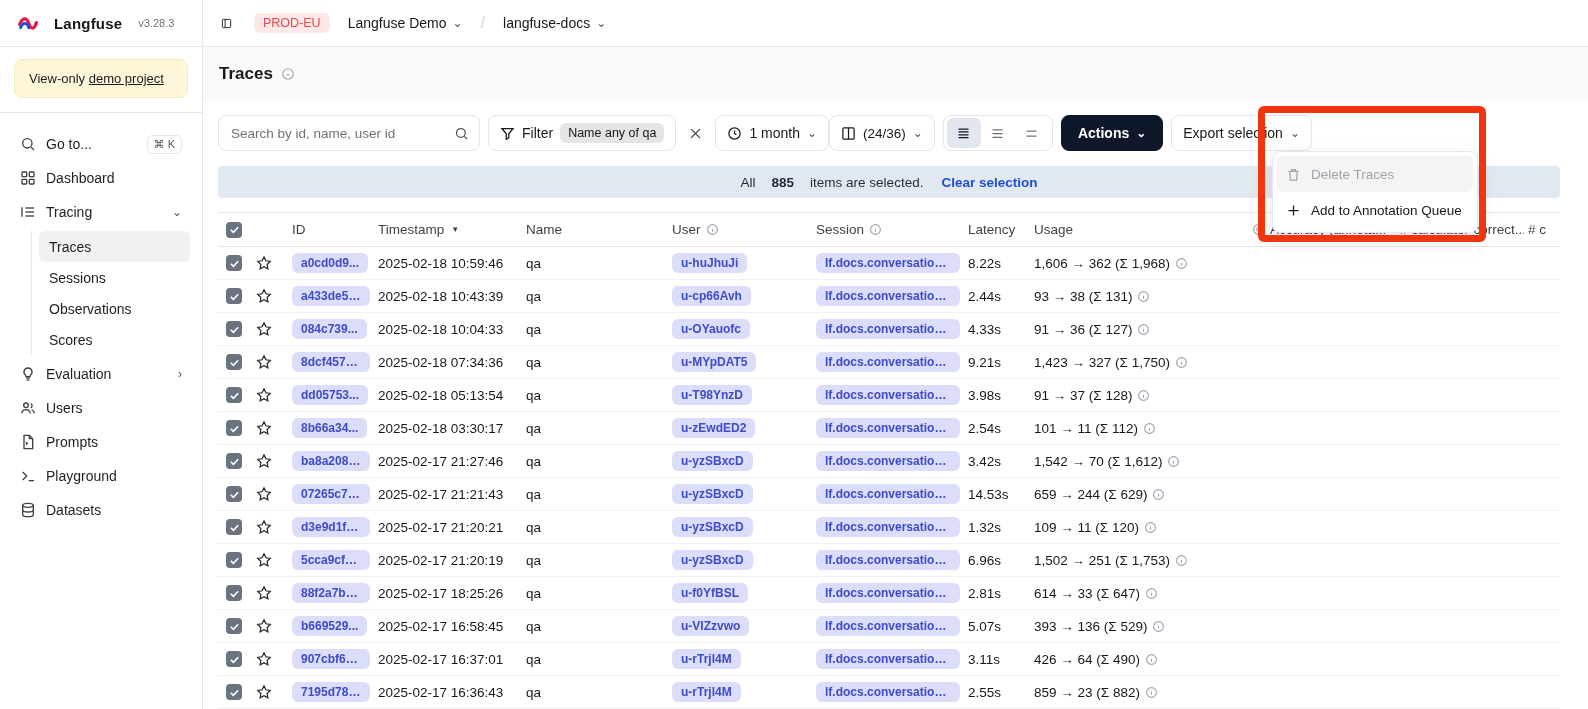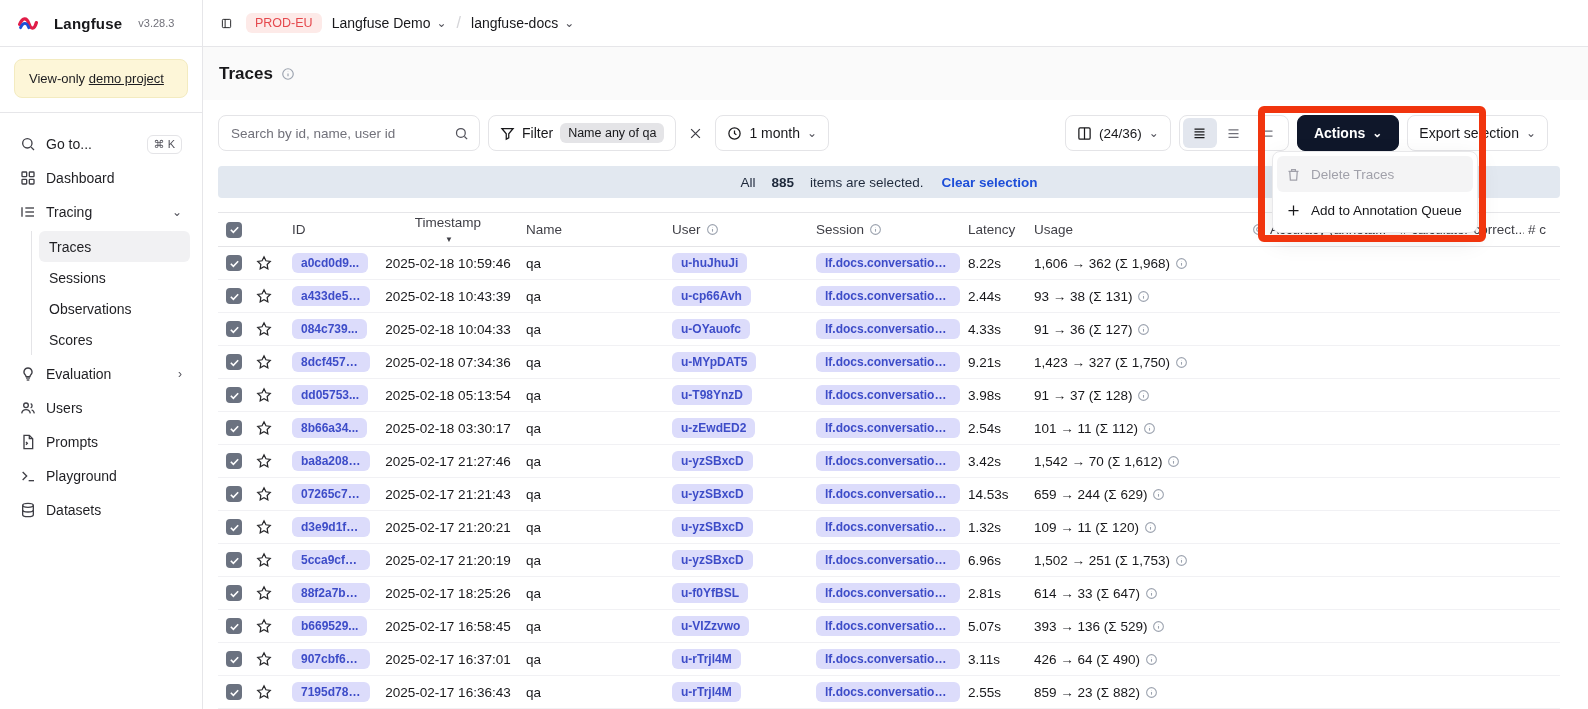--- a/index.html
+++ b/index.html
@@ -20,30 +20,30 @@
   .nav-item .grow { flex:1; }
   .nav-item svg { color:#3f3f46; }
   .kbd { font-size:11px; color:#52525b; border:1px solid #e4e4e7; border-radius:6px; padding:2px 6px; background:#fff; }
   .chev { color:#52525b; font-size:12px; }
   .nav-children { margin:2px 0 2px 19px; border-left:1px solid #e4e4e7; padding-left:7px; }
   .nav-child { display:flex; align-items:center; height:31px; padding:0 10px; border-radius:6px; font-size:14px; color:#1f1f23; cursor:pointer; }
   .nav-child.active { background:#f1f1f3; font-weight:500; }
 
   
   .main { position:absolute; left:203px; top:0; right:0; height:709px; }
-  .topbar { height:47px; display:flex; align-items:center; gap:10px; padding:12px 14px; border-bottom:1px solid #e6e6e9; background:#fff; }
+  .topbar { height:47px; display:flex; align-items:center; gap:18px; padding:12px 14px; border-bottom:1px solid #e6e6e9; background:#fff; }
   .env-badge { background:#fdeae8; color:#e5484d; font-size:12.5px; font-weight:500; padding:3px 9px; border-radius:6px; }
   .crumb { display:flex; align-items:center; gap:6px; font-size:14px; font-weight:500; cursor:pointer; }
   .slash { color:#d4d4d8; font-size:16px; }
 
   .page-head { height:53px; background:#fafafa; display:flex; align-items:center; gap:8px; padding:0 16px; }
   .page-title { font-size:17px; font-weight:700; }
 
   
-  .toolbar { display:flex; align-items:center; justify-content:space-between; padding:15px 40px 0 15px; }
+  .toolbar { display:flex; align-items:center; padding:15px 40px 0 15px; }
   .tb-left, .tb-right { display:flex; align-items:center; gap:8px; }
   .btn { display:flex; align-items:center; gap:7px; height:36px; border:1px solid #e4e4e7; border-radius:8px; background:#fff; padding:0 11px; font-size:14px; font-weight:500; color:#18181b; cursor:pointer; }
   .search-box { display:flex; align-items:center; width:262px; height:36px; border:1px solid #e4e4e7; border-radius:8px; padding:0 10px 0 12px; }
   .search-box input { border:none; outline:none; flex:1; font-size:13.5px; color:#18181b; font-family:inherit; background:transparent; }
   .search-box input::placeholder { color:#71717a; }
   .pill { background:#e4e4e7; border-radius:6px; padding:3px 8px; font-size:12.5px; font-weight:400; }
   .icon-btn { background:none; border:none; cursor:pointer; padding:4px; display:flex; align-items:center; }
   .density-group { display:flex; align-items:center; height:36px; border:1px solid #e4e4e7; border-radius:8px; padding:0 3px; }
   .density-btn { width:34px; height:30px; display:flex; align-items:center; justify-content:center; border-radius:6px; cursor:pointer; background:transparent; border:none; }
   .density-btn.active { background:#e2e6ee; }
@@ -53,21 +53,21 @@
   .sel-banner { margin:15px 28px 0 15px; height:32px; background:#e2e8f0; border-radius:4px; display:flex; align-items:center; justify-content:center; font-size:13.5px; color:#1e293b; gap:16px; }
   .sel-banner b { font-weight:700; }
   .sel-link { color:#1d4ed8; font-weight:700; cursor:pointer; margin-left:2px; }
 
   
   .table { margin:14px 28px 0 15px; border-top:1px solid #e6e6e9; }
   .tr { display:flex; align-items:center; border-bottom:1px solid #f1f1f4; height:33px; }
   .tr.head { border-bottom:1px solid #e4e4e7; height:34px; color:#3f3f46; font-size:13.5px; font-weight:500; }
   .td { padding:0 4px; font-size:13.5px; white-space:nowrap; overflow:hidden; display:flex; align-items:center; gap:5px; }
   .c-cb{width:34px; padding-left:8px;} .c-star{width:36px;} .c-id{width:86px;}
-  .c-ts{width:148px;flex-direction:column;} .c-name{width:146px;} .c-user{width:144px;} .c-sess{width:152px;}
+  .c-ts{width:148px;} .c-name{width:146px;} .c-user{width:144px;} .c-sess{width:152px;}
   .c-lat{width:66px;} .c-use{width:218px;} .c-s1{width:148px;} .c-s2{width:128px;} .c-s3{width:36px;}
   .badge { background:#dcdcfb; color:#3d4cc8; font-weight:600; font-size:12px; padding:3px 9px; border-radius:6px; white-space:nowrap; overflow:hidden; text-overflow:ellipsis; max-width:100%; cursor:pointer; }
   .cb { width:16px; height:16px; border-radius:4px; background:#6b7280; display:flex; align-items:center; justify-content:center; cursor:pointer; }
   .star { color:#27272a; cursor:pointer; display:flex; }
   .sort { font-size:8px; color:#3f3f46; margin-left:2px; }
   .muted-ic { color:#9ca3af; display:flex; }
 
   
   .menu { position:absolute; left:1272px; top:151px; width:206px; background:#fff; border:1px solid #e8e8ea; border-radius:8px; box-shadow:0 8px 24px rgba(0,0,0,.09); padding:4px; z-index:30; }
   .menu-item { display:flex; align-items:center; gap:10px; height:36px; border-radius:6px; padding:0 9px; font-size:13.5px; color:#18181b; cursor:pointer; }

